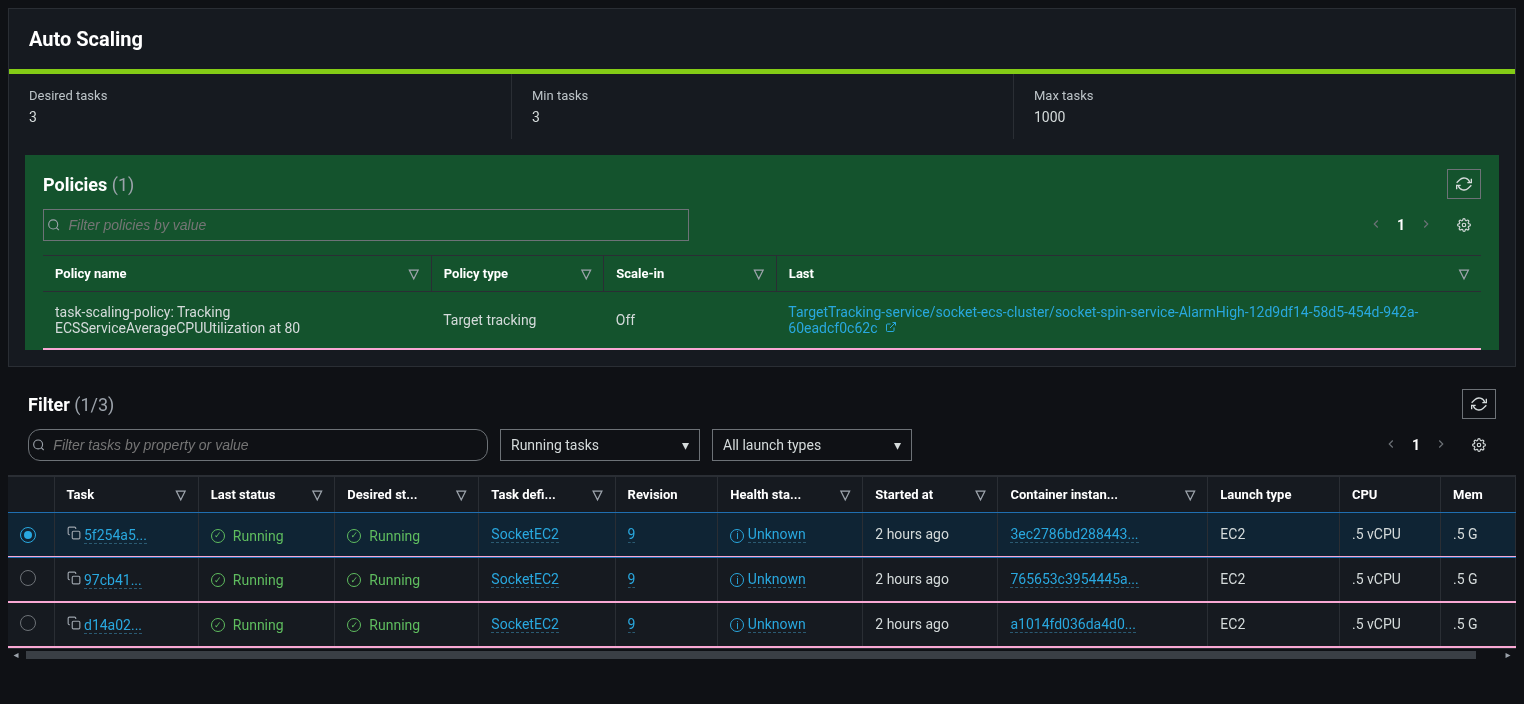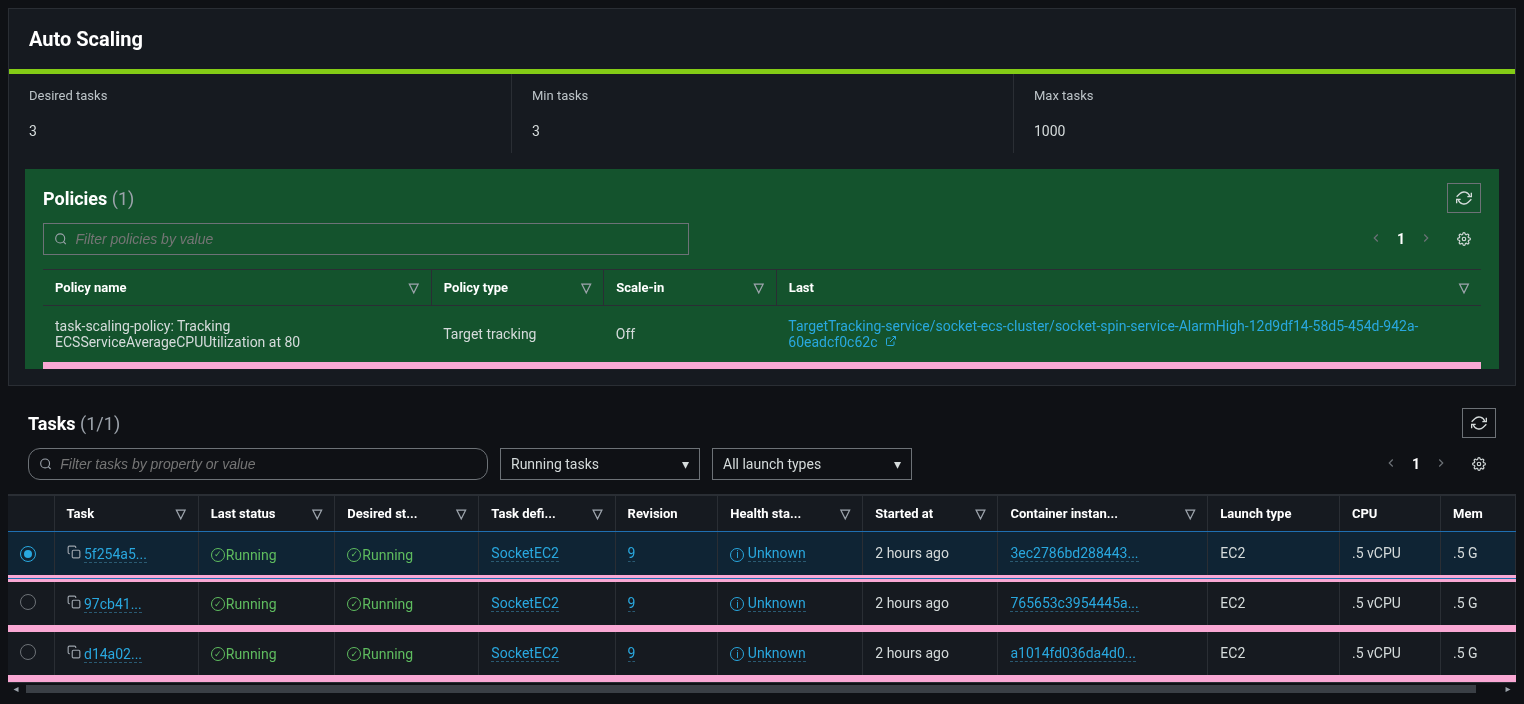--- a/index.html
+++ b/index.html
@@ -26,21 +26,21 @@
   }
   .grid3 {
     display: grid;
     grid-template-columns: 1fr 1fr 1fr;
   }
   .kv {
     padding: 14px 20px;
     border-left: 1px solid #2a2e34;
   }
   .kv:first-child { border-left: none; }
-  .kv-label { font-size: 13px; color: #bcc3c7; margin-bottom: 20px; }
+  .kv-label { font-size: 13px; color: #bcc3c7; margin-bottom: 6px; }
   .kv-value { font-size: 14px; color: #d5dbdb; }
 
   .section-inner {
     background: #14532d;
     margin: 16px;
     padding: 14px 18px 0 18px;
   }
   .section-head {
     display: flex;
     align-items: center;
@@ -74,21 +74,21 @@
     align-items: center;
     justify-content: space-between;
     padding-bottom: 14px;
   }
   .toolbar-left { display: flex; gap: 12px; align-items: center; }
   .search {
     display: flex;
     align-items: center;
     border: 1px solid #6d7277;
     height: 32px;
-    padding: 0 10px;
+    padding: 0 3px;
     color: #9ca3ab;
     gap: 8px;
     width: 646px;
   }
   .search input {
     background: transparent;
     border: none;
     outline: none;
     color: #d5dbdb;
     font-style: italic;
@@ -135,21 +135,21 @@
   }
   th:last-child { border-right: none; }
   th .sort {
     float: right;
     color: #9ca3ab;
   }
   td {
     padding: 12px 12px;
     font-size: 14px;
     color: #d5dbdb;
-    border-bottom: 7px solid #f9a8d4;
+    border-bottom: 2px solid #f9a8d4;
     white-space: nowrap;
   }
   .link { color: #29a8df; border-bottom: 1px dashed #2a5a72; cursor: pointer; }
   .plain-link { color: #29a8df; cursor: pointer; }
 
   
   .tasks-panel {
     margin: 8px;
   }
   .tasks-head {
@@ -186,21 +186,21 @@
     align-items: center;
     justify-content: center;
   }
   .radio.checked { border-color: #29a8df; }
   .radio.checked::after {
     content: "";
     width: 8px; height: 8px;
     background: #29a8df;
     border-radius: 50%;
   }
-  .status { display: inline-flex; align-items: center; gap: 1px; color: #5fbd5f; text-align: right; }
+  .status { display: inline-flex; align-items: center; gap: 8px; color: #5fbd5f; text-align: right; }
   .success-icon {
     width: 14px; height: 14px;
     border: 1.5px solid #5fbd5f;
     border-radius: 50%;
     display: inline-flex; align-items:center; justify-content:center;
   }
   .success-icon::after { content:"✓"; font-size:9px; color:#5fbd5f; line-height:1;}
   .info-icon {
     width: 14px; height: 14px;
     border: 1.5px solid #29a8df;
@@ -319,22 +319,22 @@
           </td>
         </tr>
       </tbody>
     </table>
   </div>
 </div>
 
 <div class="tasks-panel">
   <div class="tasks-head">
     <div class="section-title">
-      <span>Tasks</span>
-      <span class="count">(1/1)</span>
+      <span>Filter</span>
+      <span class="count">(1/3)</span>
     </div>
     <button class="icon-btn">
       <svg viewBox="0 0 24 24" fill="none" stroke="currentColor" stroke-width="2">
           <path d="M23 4v6h-6M1 20v-6h6"></path>
           <path d="M20.49 9A9 9 0 0 0 5.64 5.64L1 10m22 4-4.64 4.36A9 9 0 0 1 3.51 15"></path>
         </svg>
     </button>
   </div>
 
   <div class="tasks-toolbar">

